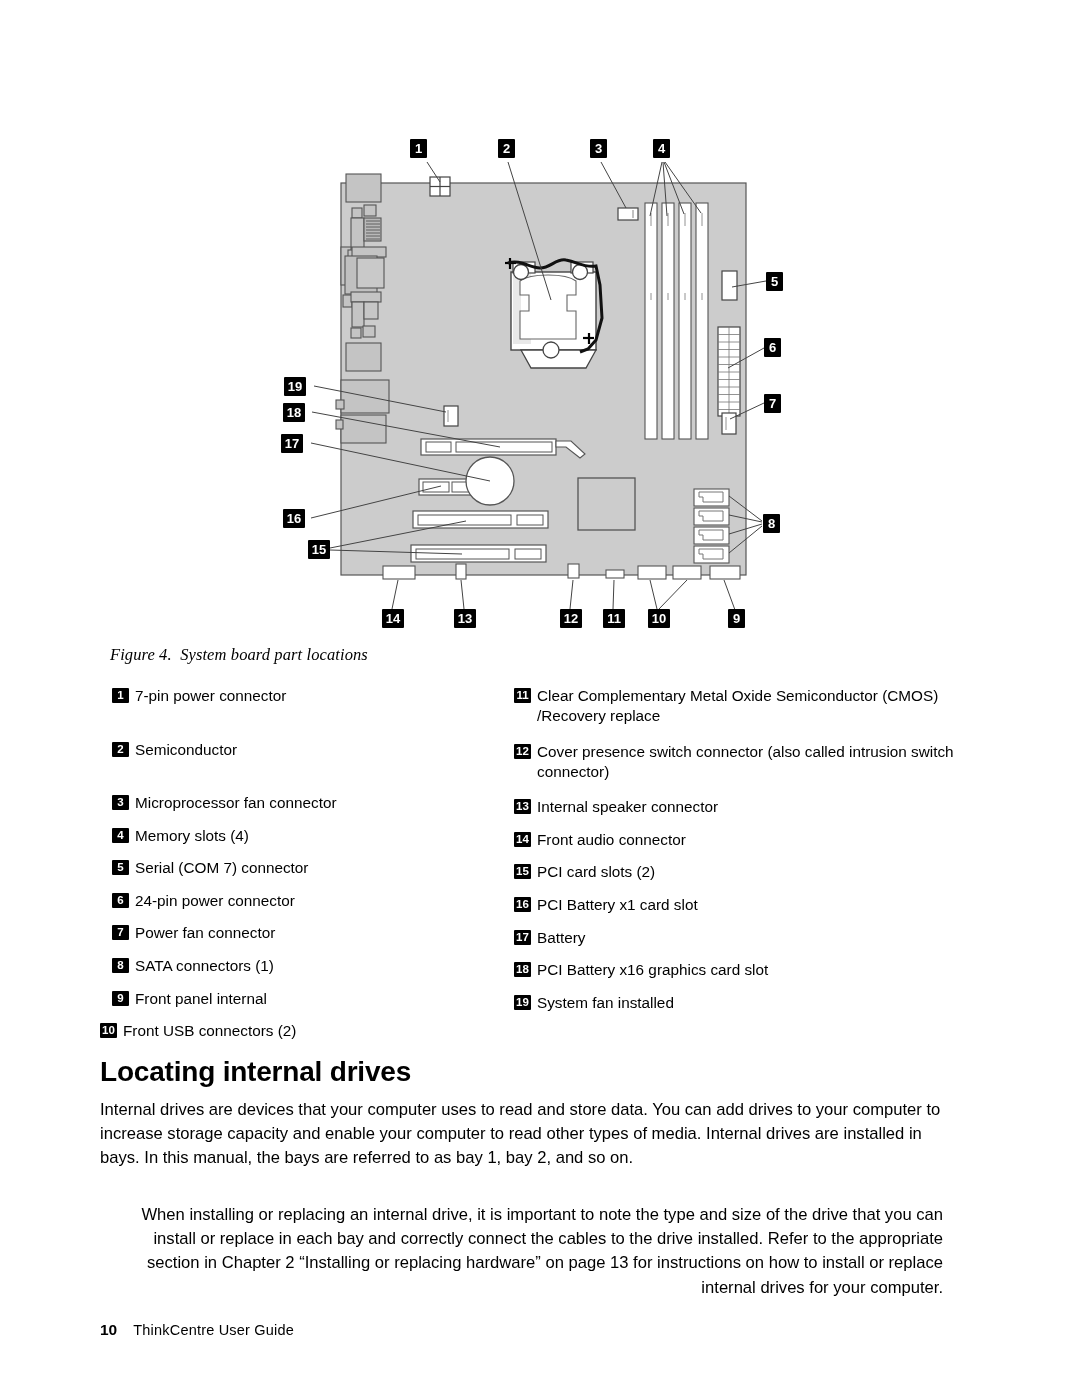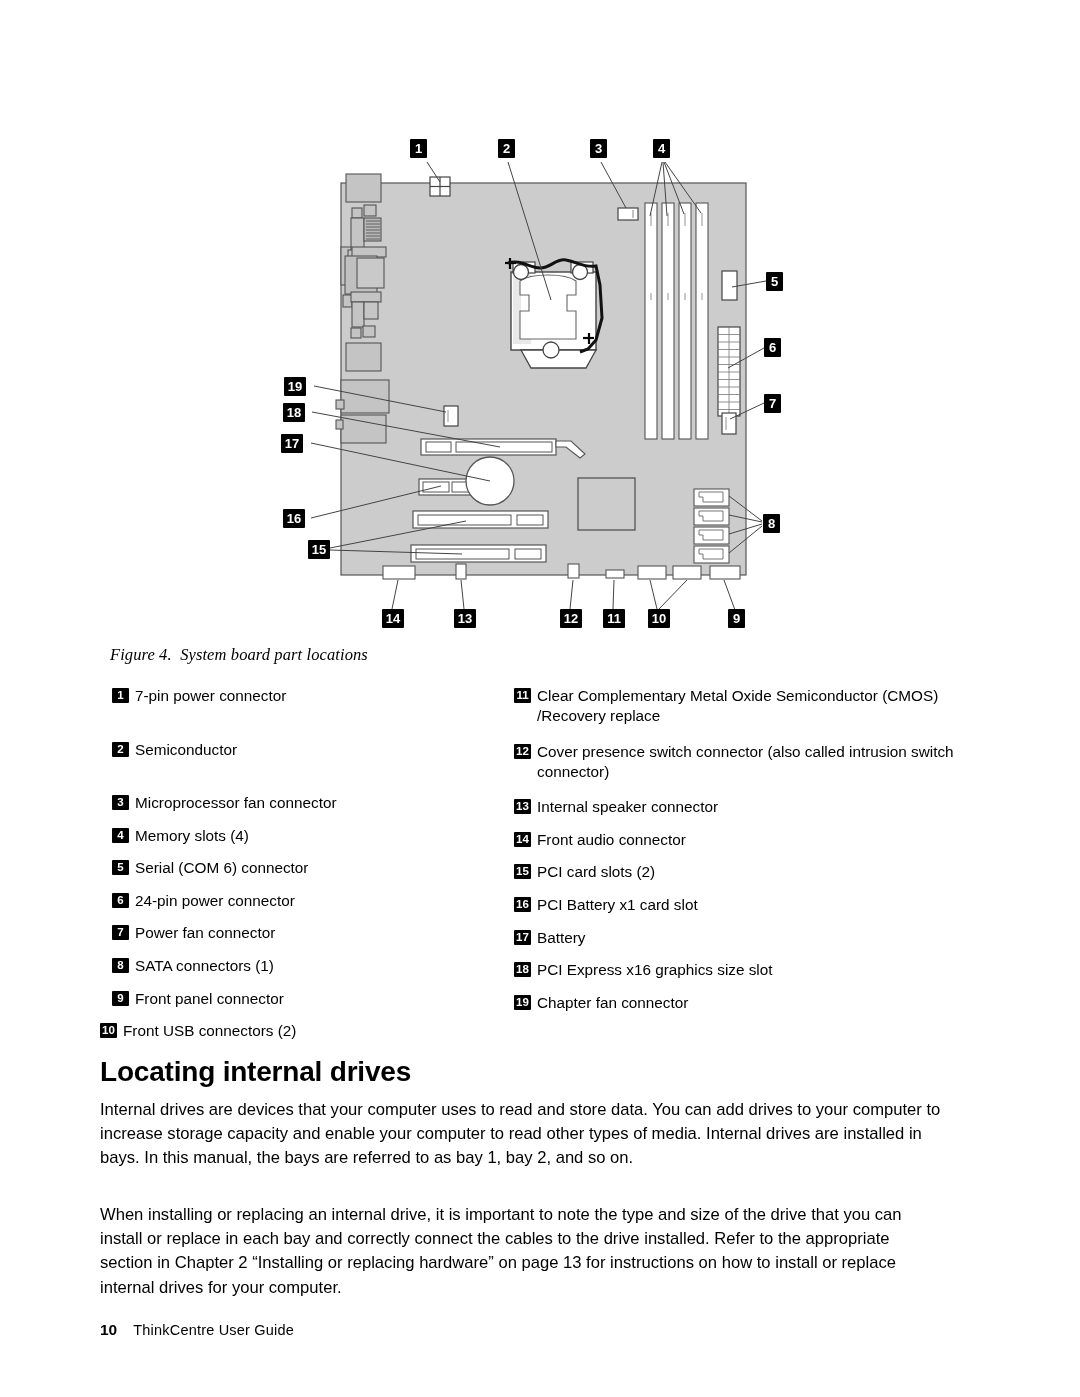--- a/index.html
+++ b/index.html
@@ -99,21 +99,21 @@
   }
   .body-para {
     position: absolute;
     left: 100px;
     width: 843px;
     font-size: 16.6px;
     line-height: 1.47;
     text-align: left;
   }
   #para-1 { top: 1081px; }
-  #para-2 { top: 1186px; }
+  #para-2 { top: 1186px; text-align: right; }
 
   
   #footer {
     position: absolute;
     left: 100px;
     top: 1321px;
     font-size: 14.5px;
     display: flex;
     align-items: baseline;
   }
@@ -397,37 +397,37 @@
     <div class="legend-item" style="margin-top:34px;">
       <span class="num">3</span>
       <span class="txt">Microprocessor fan connector</span>
     </div>
     <div class="legend-item tight" style="margin-top:13px;">
       <span class="num">4</span>
       <span class="txt">Memory slots (4)</span>
     </div>
     <div class="legend-item tight" style="margin-top:13px;">
       <span class="num">5</span>
-      <span class="txt">Serial (COM 6) connector</span>
+      <span class="txt">Serial (COM 7) connector</span>
     </div>
     <div class="legend-item tight" style="margin-top:13px;">
       <span class="num">6</span>
       <span class="txt">24-pin power connector</span>
     </div>
     <div class="legend-item tight" style="margin-top:13px;">
       <span class="num">7</span>
       <span class="txt">Power fan connector</span>
     </div>
     <div class="legend-item tight" style="margin-top:13px;">
       <span class="num">8</span>
       <span class="txt">SATA connectors (1)</span>
     </div>
     <div class="legend-item tight" style="margin-top:13px;">
       <span class="num">9</span>
-      <span class="txt">Front panel connector</span>
+      <span class="txt">Front panel internal</span>
     </div>
     <div class="legend-item tight" style="margin-top:13px; margin-left:-12px;">
       <span class="num">10</span>
       <span class="txt">Front USB connectors (2)</span>
     </div>
   </div>
 
   <div class="legend-col" id="legend-col-right">
     <div class="legend-item">
       <span class="num">11</span>
@@ -452,25 +452,25 @@
     <div class="legend-item tight" style="margin-top:13px;">
       <span class="num">16</span>
       <span class="txt">PCI Battery x1 card slot</span>
     </div>
     <div class="legend-item tight" style="margin-top:13px;">
       <span class="num">17</span>
       <span class="txt">Battery</span>
     </div>
     <div class="legend-item tight" style="margin-top:13px;">
       <span class="num">18</span>
-      <span class="txt">PCI Express x16 graphics size slot</span>
+      <span class="txt">PCI Battery x16 graphics card slot</span>
     </div>
     <div class="legend-item tight" style="margin-top:13px;">
       <span class="num">19</span>
-      <span class="txt">Chapter fan connector</span>
+      <span class="txt">System fan installed</span>
     </div>
   </div>
 </div>
 
 <h2 id="section-heading">Locating internal drives</h2>
 
 <p class="body-para" id="para-1">Internal drives are devices that your computer uses to read and store data. You can add drives to your computer to increase storage capacity and enable your computer to read other types of media. Internal drives are installed in bays. In this manual, the bays are referred to as bay 1, bay 2, and so on.</p>
 <p class="body-para" id="para-2">When installing or replacing an internal drive, it is important to note the type and size of the drive that you can install or replace in each bay and correctly connect the cables to the drive installed. Refer to the appropriate section in Chapter 2 “Installing or replacing hardware” on page 13 for instructions on how to install or replace internal drives for your computer.</p>
 
 <div id="footer">

